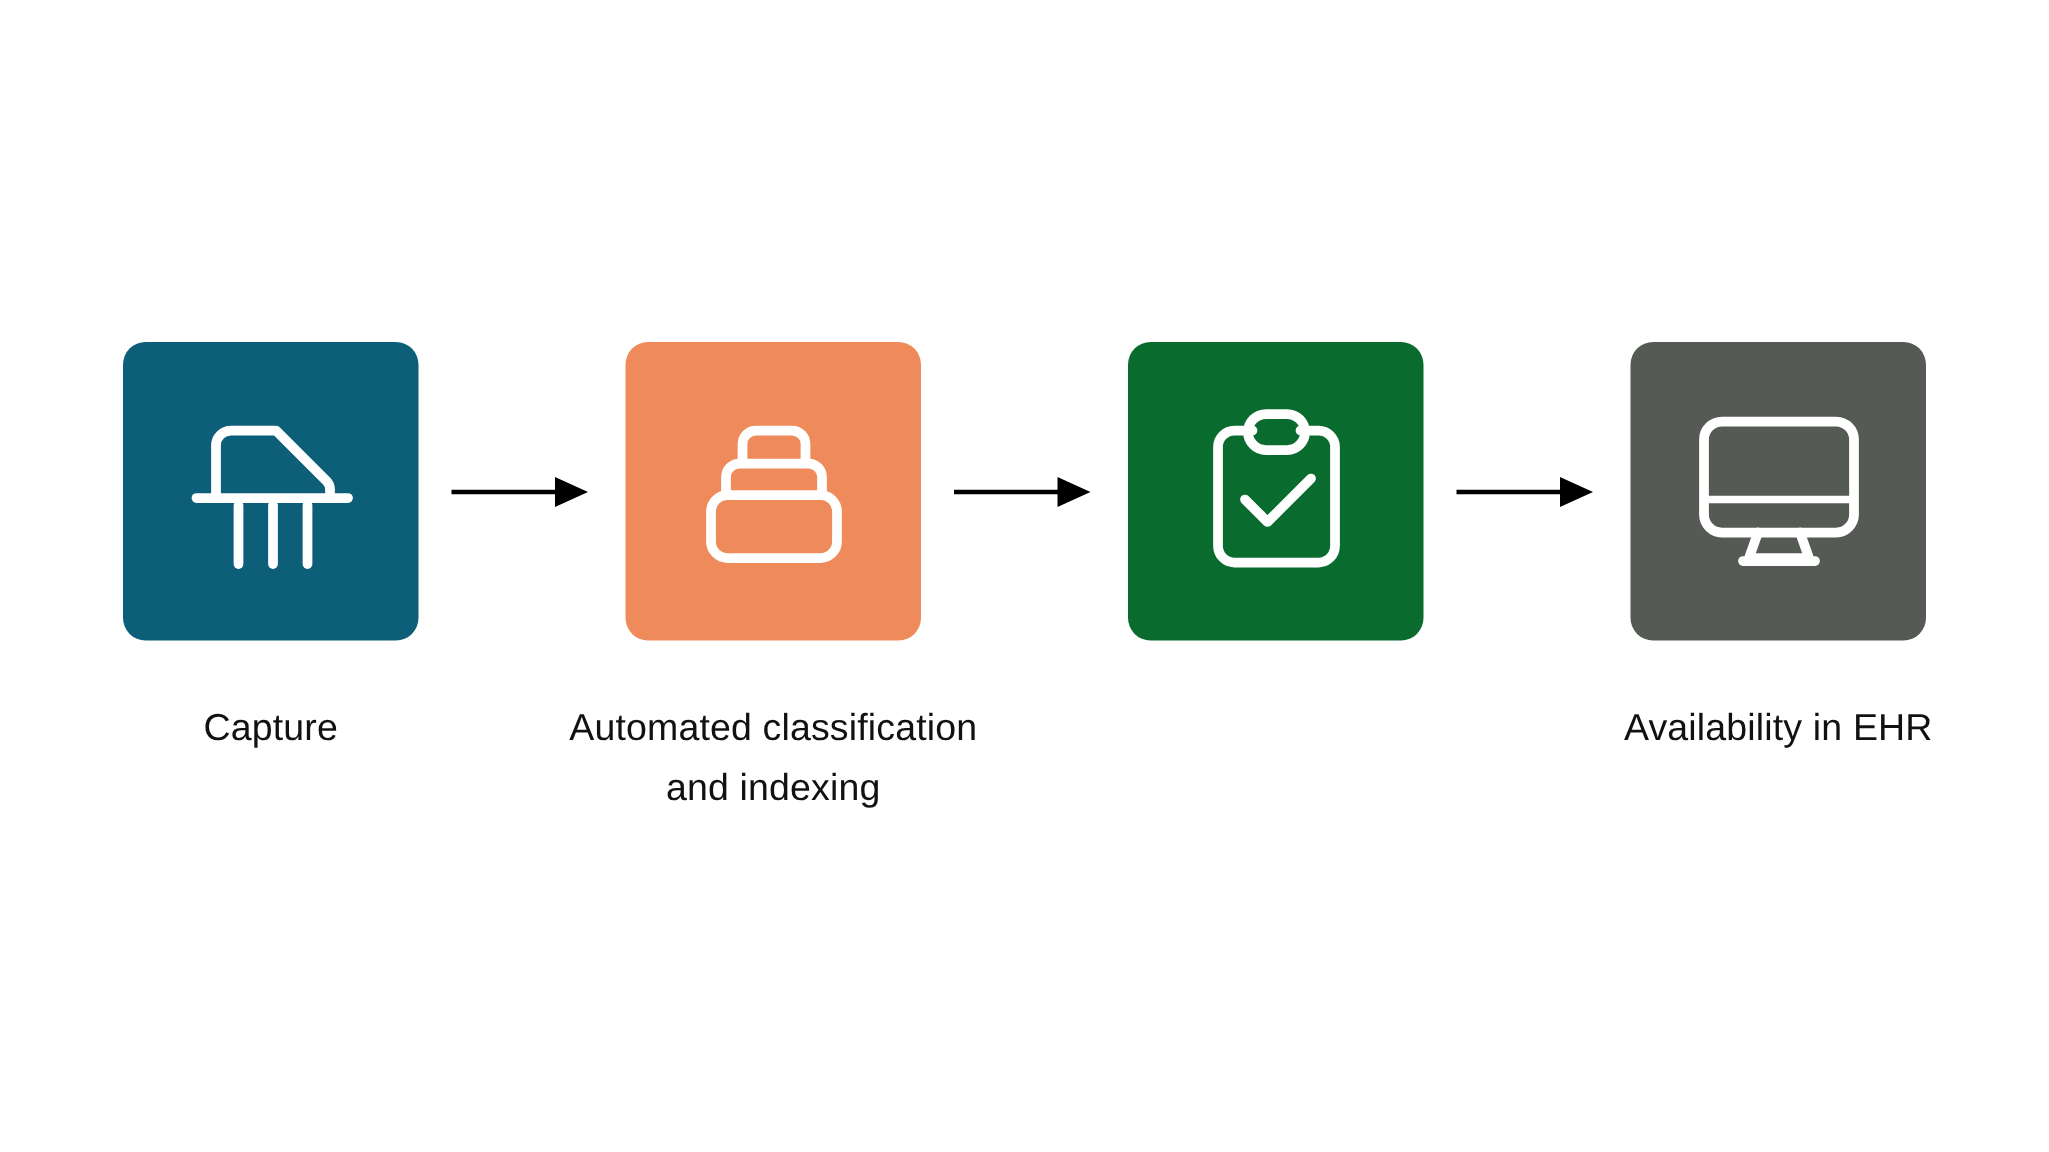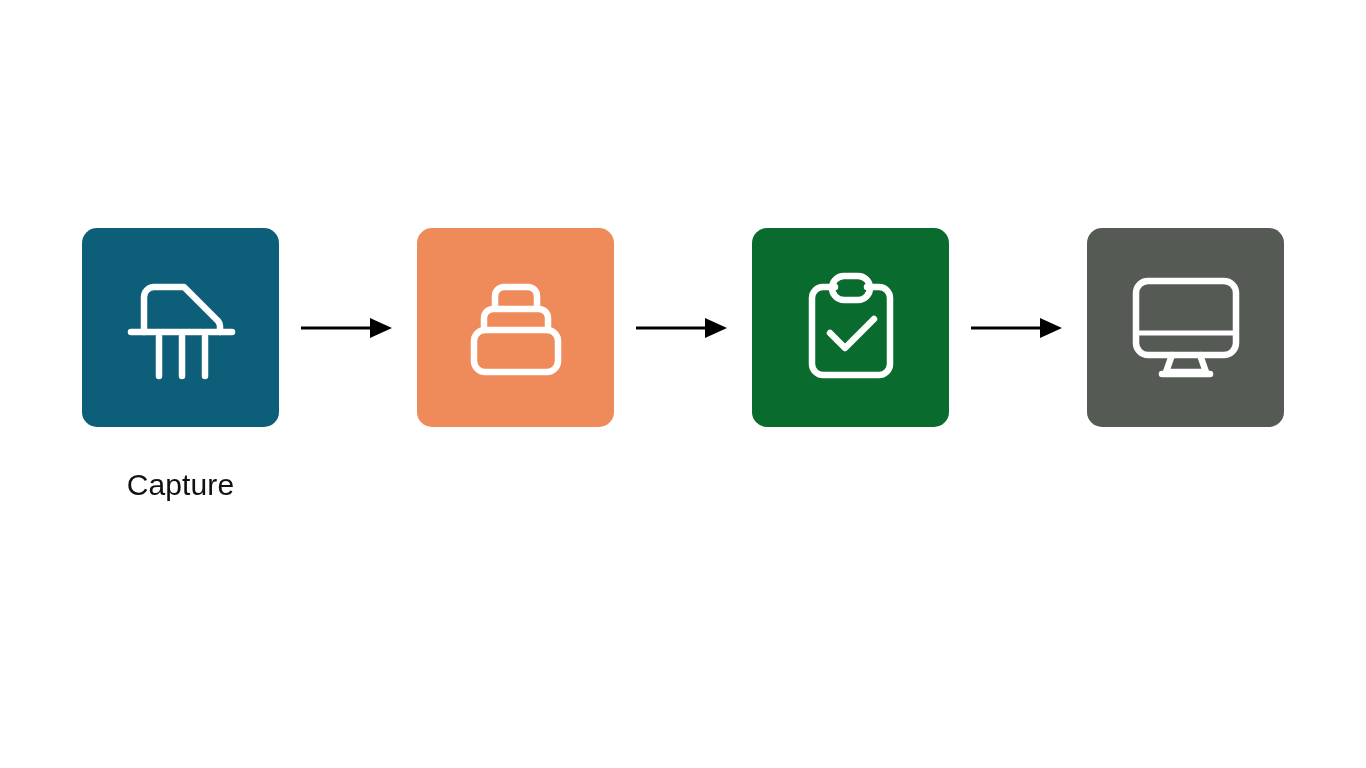--- a/index.html
+++ b/index.html
@@ -50,21 +50,21 @@
     height: 199px;
     border-radius: 15px;
     display: flex;
     align-items: center;
     justify-content: center;
     box-sizing: border-box;
   }
 
   .stage-label {
     margin-top: 38px;
-    font-size: 30px;
+    font-size: 25px;
     line-height: 40px;
     color: #111111;
     text-align: center;
     width: 320px;
     letter-spacing: 0.1px;
     font-weight: 400;
   }
 
   .connector {
     width: 138px;
@@ -118,20 +118,21 @@
           <svg class="icon-svg" width="112" height="112" viewBox="0 0 112 112" fill="none" xmlns="http://www.w3.org/2000/svg">
 
             <path d="M35 35 V24 a9 9 0 0 1 9 -9 H68 a9 9 0 0 1 9 9 V35" stroke="#ffffff" stroke-width="6.5" stroke-linecap="round" stroke-linejoin="round" fill="none"></path>
 
             <path d="M24 58 V46 a9 9 0 0 1 9 -9 H79 a9 9 0 0 1 9 9 V58" stroke="#ffffff" stroke-width="6.5" stroke-linecap="round" stroke-linejoin="round" fill="none"></path>
 
             <rect x="14" y="58" width="84" height="42" rx="11" ry="11" stroke="#ffffff" stroke-width="6.5" fill="none"></rect>
           </svg>
         </span>
       </div>
+      <div class="stage-label">Automated classification and indexing</div>
     </div>
 
     <div class="connector">
       <span>
         <svg class="arrow-svg" width="96" height="26" viewBox="0 0 96 26" xmlns="http://www.w3.org/2000/svg">
           <line x1="1" y1="13" x2="74" y2="13" stroke="#000000" stroke-width="3"></line>
           <polygon points="70,3 92,13 70,23" fill="#000000"></polygon>
         </svg>
       </span>
     </div>
@@ -168,16 +169,17 @@
             <rect x="8" y="6" width="100" height="74" rx="12" ry="12" stroke="#ffffff" stroke-width="6.5" fill="none"></rect>
 
             <line x1="9" y1="58" x2="107" y2="58" stroke="#ffffff" stroke-width="5"></line>
 
             <path d="M44 80 L38 97 H78 L72 80" stroke="#ffffff" stroke-width="6.5" stroke-linecap="round" stroke-linejoin="round" fill="none"></path>
 
             <line x1="34" y1="99" x2="82" y2="99" stroke="#ffffff" stroke-width="6.5" stroke-linecap="round"></line>
           </svg>
         </span>
       </div>
+      <div class="stage-label">Availability in EHR</div>
     </div>
 
   </div>
 </div>
 
 </body></html>

